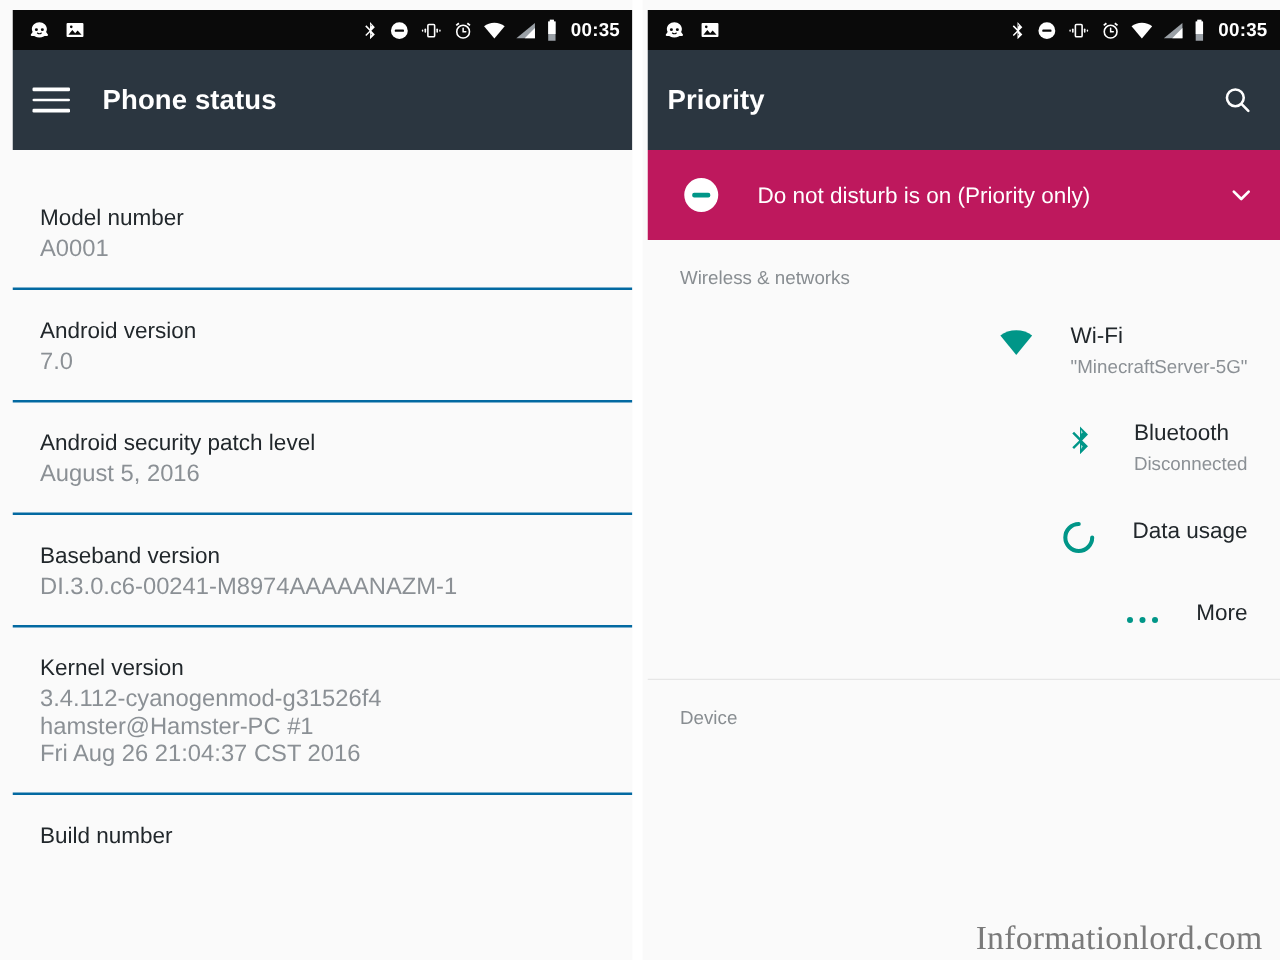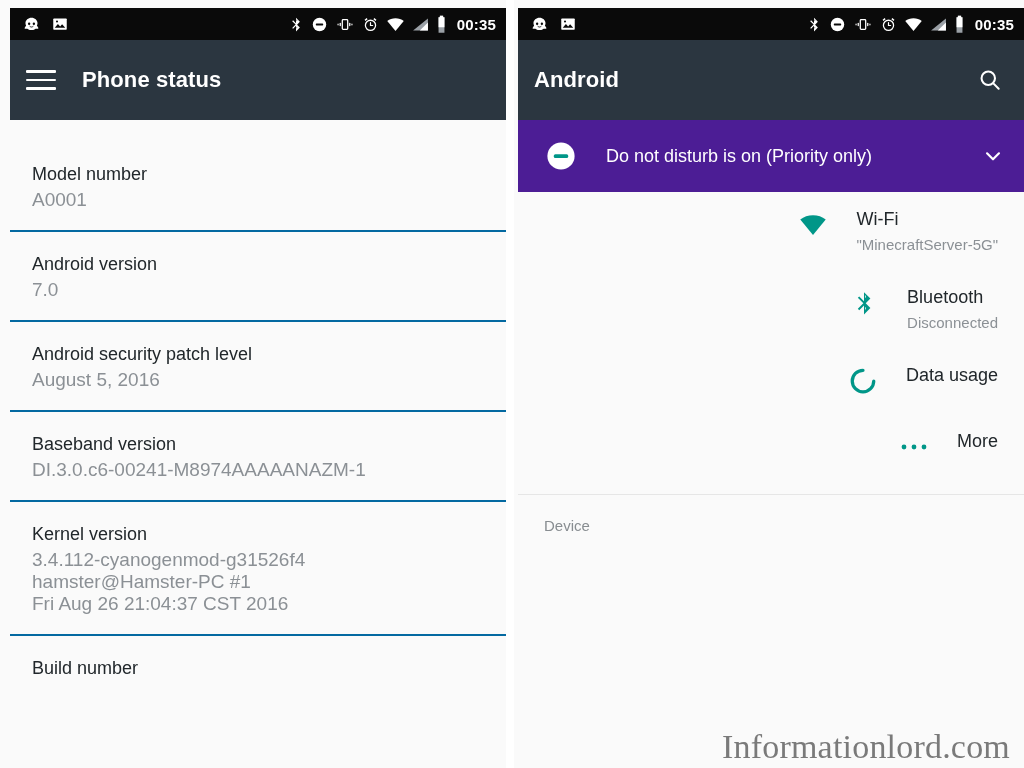--- a/index.html
+++ b/index.html
@@ -110,21 +110,21 @@
   .row-sub {
     font-size: 19px;
     color: #8b9095;
     line-height: 22px;
     margin-top: 3px;
   }
   .row-sub .line { display: block; }
 
   
   .dnd {
-    background: #4c1d95;
+    background: #be185d;
     display: flex;
     align-items: center;
     padding: 14px 18px 14px 26px;
     min-height: 72px;
     cursor: pointer;
   }
   .dnd-icon { width: 34px; height: 34px; flex: 0 0 auto; }
   .dnd-text {
     flex: 1 1 auto;
     margin-left: 28px;
@@ -165,21 +165,21 @@
     background: #e6e6e6;
     margin: 14px 0 0 0;
   }
 
   
   .watermark {
     position: absolute;
     right: 14px;
     bottom: 2px;
     font-family: "Liberation Serif", serif;
-    font-size: 34px;
+    font-size: 27px;
     color: #7a7a7a;
     letter-spacing: .2px;
     z-index: 5;
     white-space: nowrap;
   }
   
   .seam {
     position: absolute;
     left: 506px; top: 0;
     width: 8px; height: 768px;
@@ -354,41 +354,42 @@
           </svg>
           <svg class="sb-icon" width="11" height="18" viewBox="0 0 12 22">
             <path d="M4 1h4v1.6h1.6v19H2.4v-19H4z" fill="#9aa0a6"></path>
             <path d="M4 1h4v1.6h1.6v12.4H2.4V2.6H4z" fill="#ffffff"></path>
           </svg>
           <span class="sb-time">00:35</span>
         </div>
       </div>
 
       <div class="toolbar">
-        <span class="toolbar-title">Android</span>
+        <span class="toolbar-title">Priority</span>
         <div class="grow"></div>
         <div class="search-btn">
           <svg width="26" height="26" viewBox="0 0 24 24">
             <circle cx="10.4" cy="10.4" r="6.2" fill="none" stroke="#fff" stroke-width="1.9"></circle>
             <path d="M15.1 15.1L20 20" stroke="#fff" stroke-width="1.9" stroke-linecap="round"></path>
           </svg>
         </div>
       </div>
 
       <div class="dnd">
         <svg class="dnd-icon" viewBox="0 0 24 24">
           <circle cx="12" cy="12" r="9.6" fill="#ffffff"></circle>
           <rect x="6.9" y="10.7" width="10.2" height="2.7" rx="1.1" fill="#009688"></rect>
         </svg>
         <div class="dnd-text">Do not disturb is on (Priority only)</div>
         <svg class="dnd-chevron" viewBox="0 0 24 24">
           <path d="M6.5 9.5L12 15l5.5-5.5" fill="none" stroke="#ffffff" stroke-width="2" stroke-linecap="round" stroke-linejoin="round"></path>
         </svg>
       </div>
 
+      <div class="section-header">Wireless &amp; networks</div>
 
       <div class="settings-item">
         <div class="si-icon">
           <svg width="30" height="24" viewBox="0 0 24 20">
             <path d="M12 18.3L22.6 5.4C19.7 3 16 1.8 12 1.8S4.3 3 1.4 5.4L12 18.3z" fill="#009688"></path>
           </svg>
         </div>
         <div class="si-body">
           <div class="si-title">Wi-Fi</div>
           <div class="si-sub">"MinecraftServer-5G"</div>

